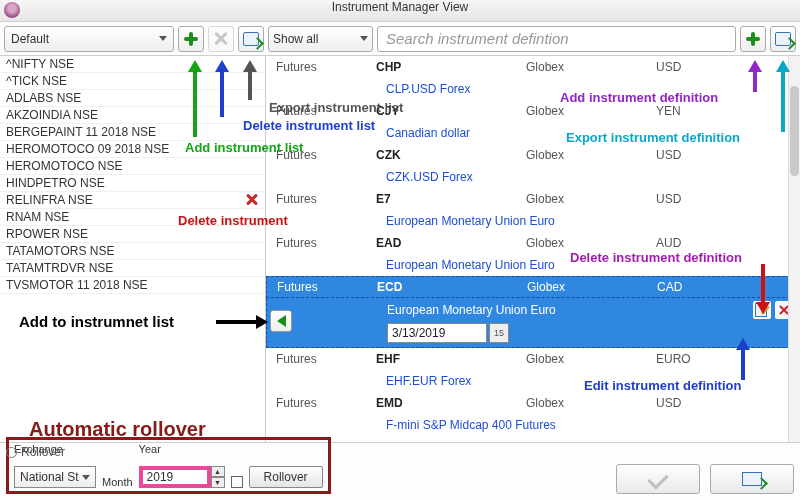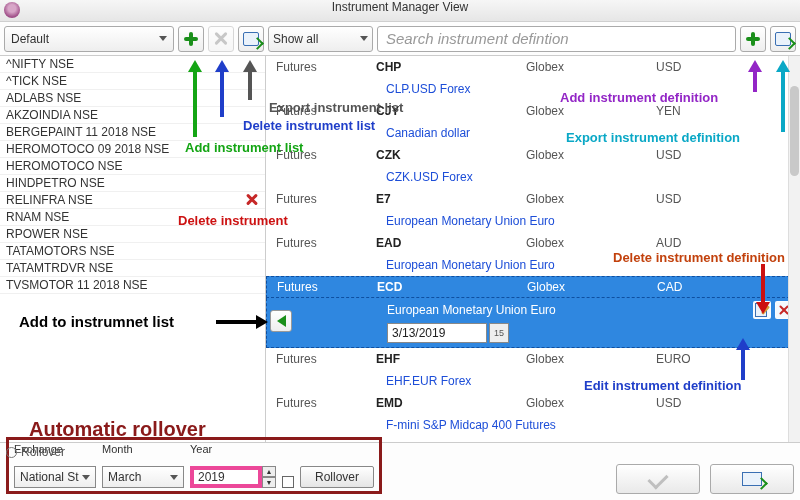--- a/index.html
+++ b/index.html
@@ -456,24 +456,20 @@
   <div class="rollover-box">
     <div class="fcol">
       <label>Exchange</label>
       <div class="fsel" style="width:82px">
         <span>National St</span>
         <span class="chev"></span>
       </div>
     </div>
     <div class="fcol">
       <label>Month</label>
-      <div class="fsel" style="width:82px">
-        <span>March</span>
-        <span class="chev"></span>
-      </div>
     </div>
     <div class="fcol">
       <label>Year</label>
       <div class="spin">
         <div class="num">
             <span>2019</span>
           </div>
         <div class="ctrl">
             <div>▲</div>
             <div>▼</div>
@@ -494,21 +490,21 @@
     </div>
   </div>
 </div>
 
 <div class="annot" style="color:#14a514;left:185px;top:140px;">Add instrument list</div>
 <div class="annot" style="color:#1f3ec9;left:243px;top:118px;">Delete instrument list</div>
 <div class="annot" style="color:#555;left:269px;top:100px;">Export instrument list</div>
 <div class="annot" style="color:#c11;left:178px;top:213px;">Delete instrument</div>
 <div class="annot" style="color:#9326c6;left:560px;top:90px;">Add instrument definition</div>
 <div class="annot" style="color:#0aa8c6;left:566px;top:130px;">Export instrument definition</div>
-<div class="annot" style="color:#c2410c;left:570px;top:250px;margin-left:43px;">Delete instrument definition</div>
+<div class="annot" style="color:#a21caf;left:570px;top:250px;">Delete instrument definition</div>
 <div class="annot" style="color:#1f3ec9;left:584px;top:378px;">Edit instrument definition</div>
 <div class="annot" style="color:#000;font-size:15px;left:19px;top:313px;">Add to instrumnet list</div>
 <div class="annot" style="color:#8a1a1a;font-size:20px;left:29px;top:418px;">Automatic rollover</div>
 
 <div class="annot-arrow" style="left:188px;top:60px;color:#14a514">
   <div class="arrow-up" style="border-bottom:12px solid #14a514"></div>
   <div class="arrow-stem" style="height:65px;top:12px;background:#14a514"></div>
 </div>
 <div class="annot-arrow" style="left:215px;top:60px;color:#1f3ec9">
   <div class="arrow-up" style="border-bottom:12px solid #1f3ec9"></div>

